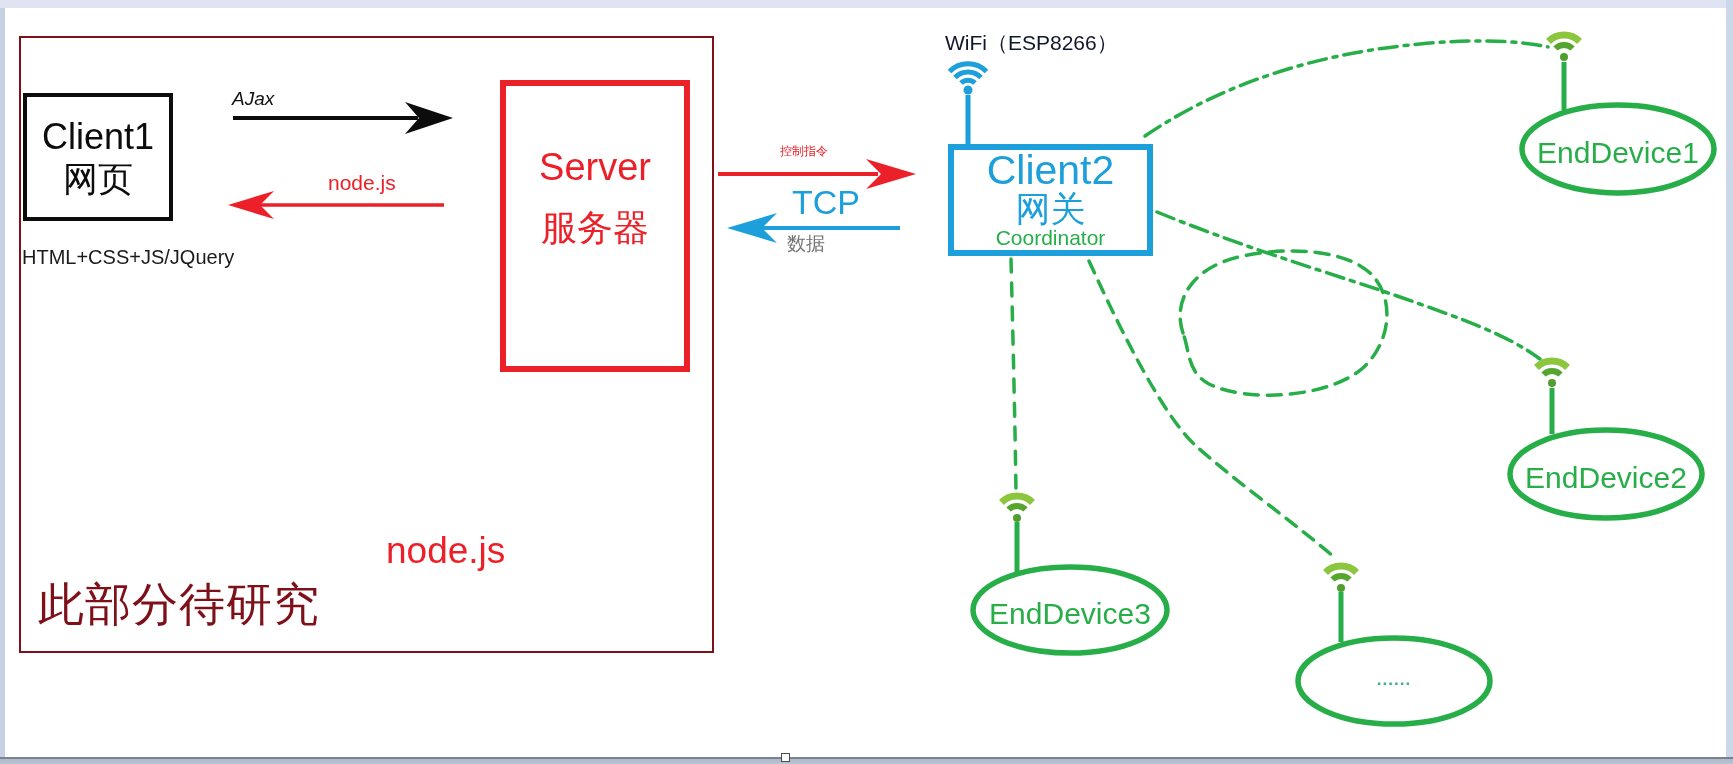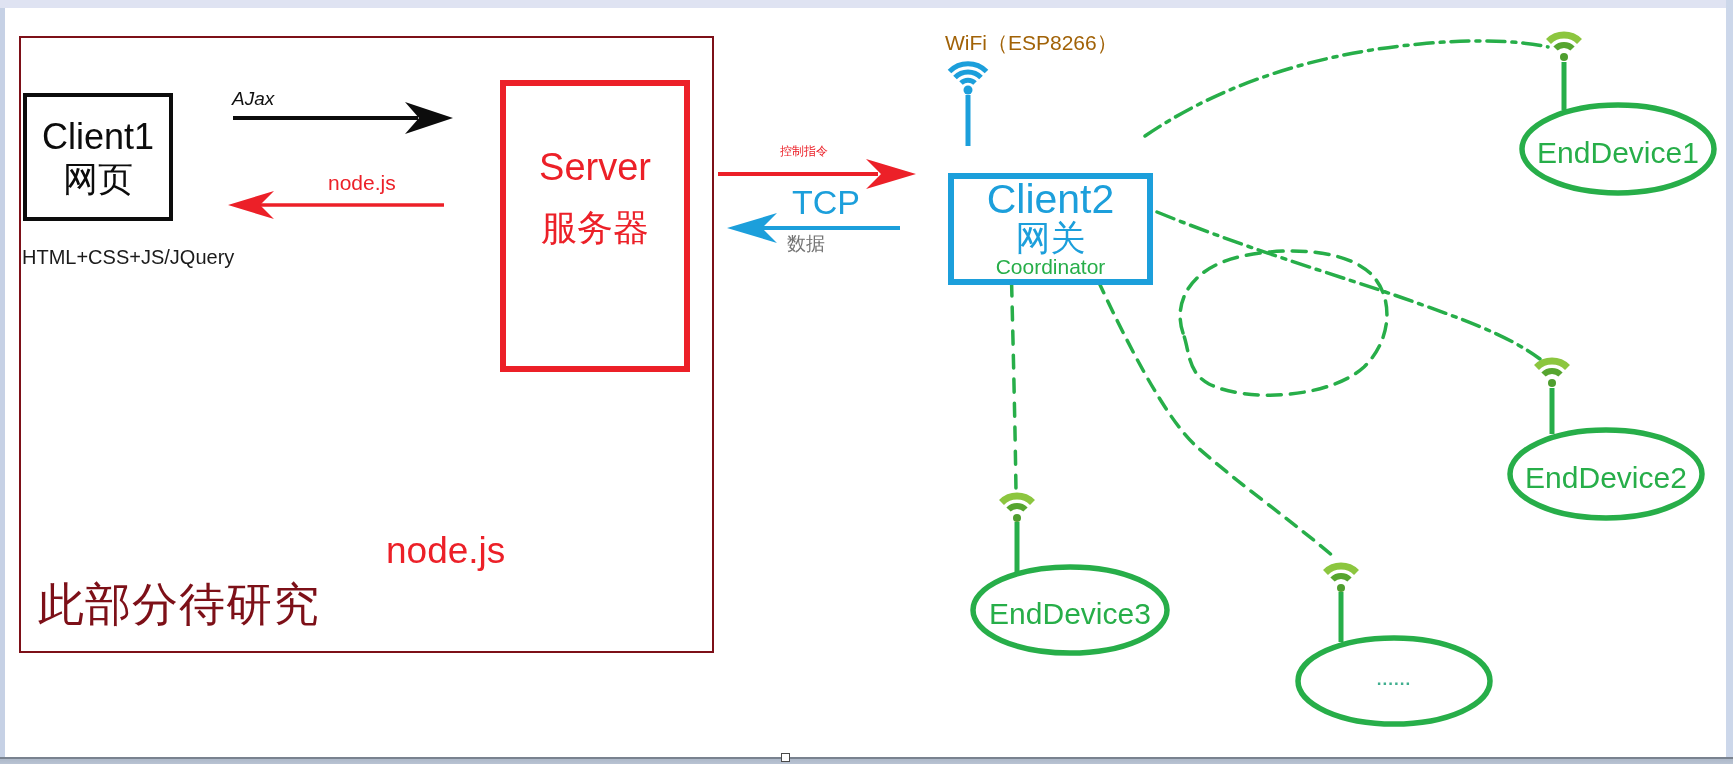--- a/index.html
+++ b/index.html
@@ -28,23 +28,23 @@
   .server-sub{font-size:36px;color:#ec2028;line-height:1;}
   .ajax-label{left:232px;top:88px;font-size:19px;color:#111;font-style:italic;}
   .nodejs-small{left:328px;top:171px;font-size:21px;color:#ec2028;}
   .nodejs-big{left:386px;top:530px;font-size:37px;color:#ec2028;}
   .research-note{left:38px;top:574px;font-size:46px;color:#7d1018;letter-spacing:1px;}
   
   .ctrl-label{left:780px;top:143px;font-size:12px;color:#ec2028;}
   .tcp-label{left:792px;top:183px;font-size:34px;color:#1c9fdb;}
   .data-label{left:787px;top:231px;font-size:19px;color:#737373;}
   
-  .wifi-esp-label{left:945px;top:29px;font-size:21px;color:#a16207;}
+  .wifi-esp-label{left:945px;top:29px;font-size:21px;color:#0f172a;}
   .client2-box{left:948px;top:144px;width:205px;height:112px;border:6px solid #1c9fdb;box-sizing:border-box;
-    display:flex;flex-direction:column;align-items:center;justify-content:center;background:#fff;margin-top:29px;}
+    display:flex;flex-direction:column;align-items:center;justify-content:center;background:#fff;}
   .client2-title{font-size:41px;color:#1c9fdb;line-height:1.0;}
   .client2-sub{font-size:35px;color:#1c9fdb;line-height:1.0;}
   .client2-role{font-size:21px;color:#27ae49;line-height:1.15;}
   
   .zigbee-label{left:1216px;top:316px;font-size:40px;color:#27ae49;}
   .dev-label{width:192px;text-align:center;font-size:30px;color:#27ae49;}
   .dev1{left:1522px;top:136px;}
   .dev2{left:1510px;top:461px;}
   .dev3{left:974px;top:597px;}
   .dev4{left:1298px;top:670px;font-size:17px;color:#3fae8e;letter-spacing:1px;font-weight:bold;}

